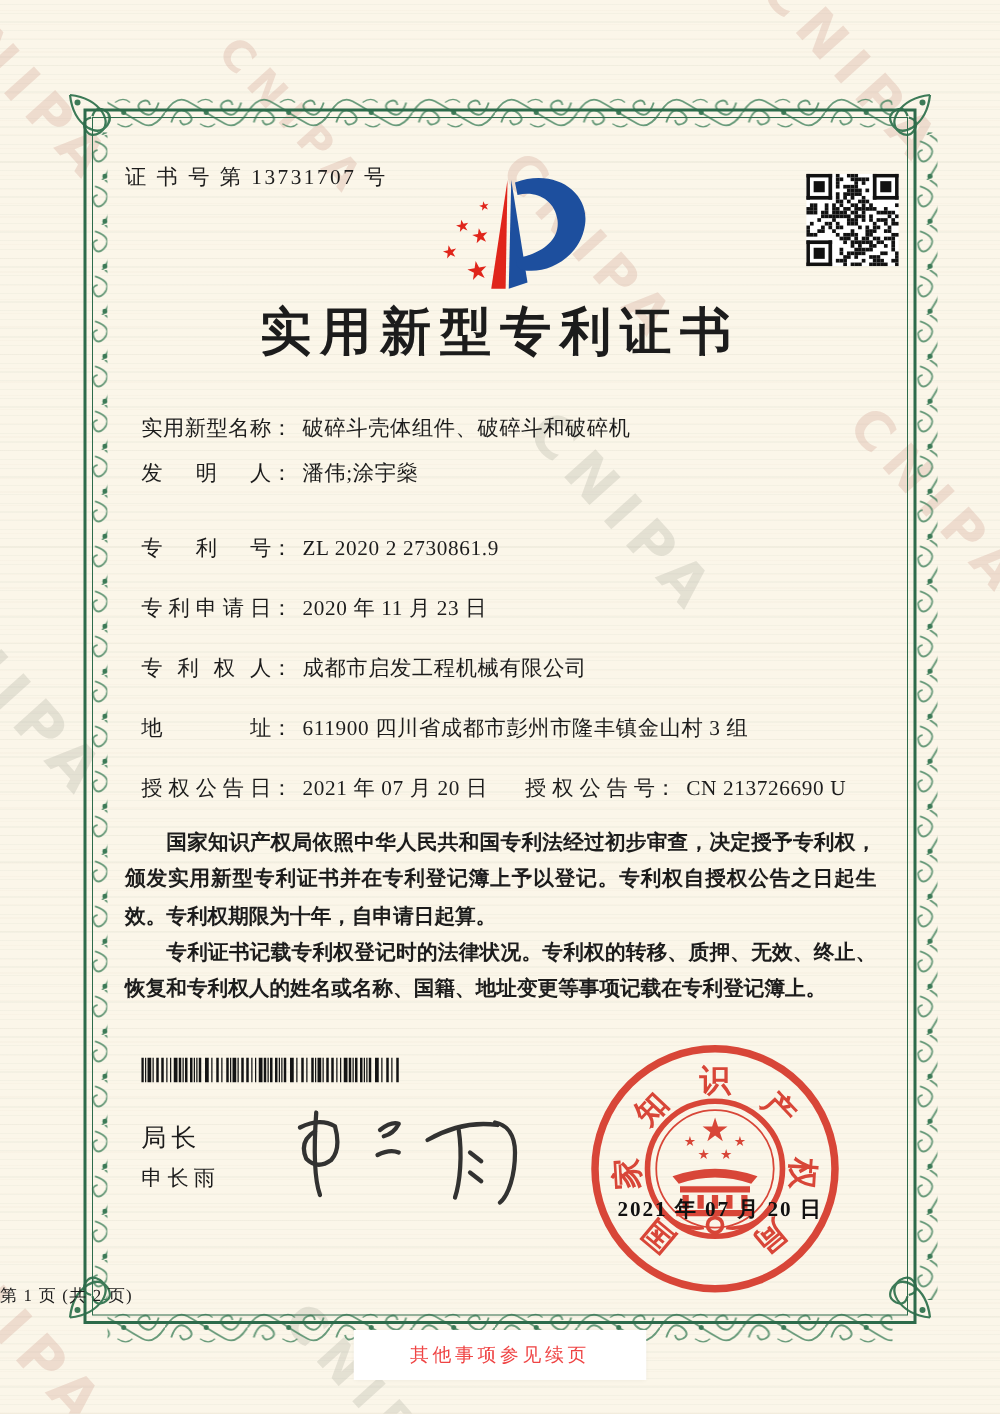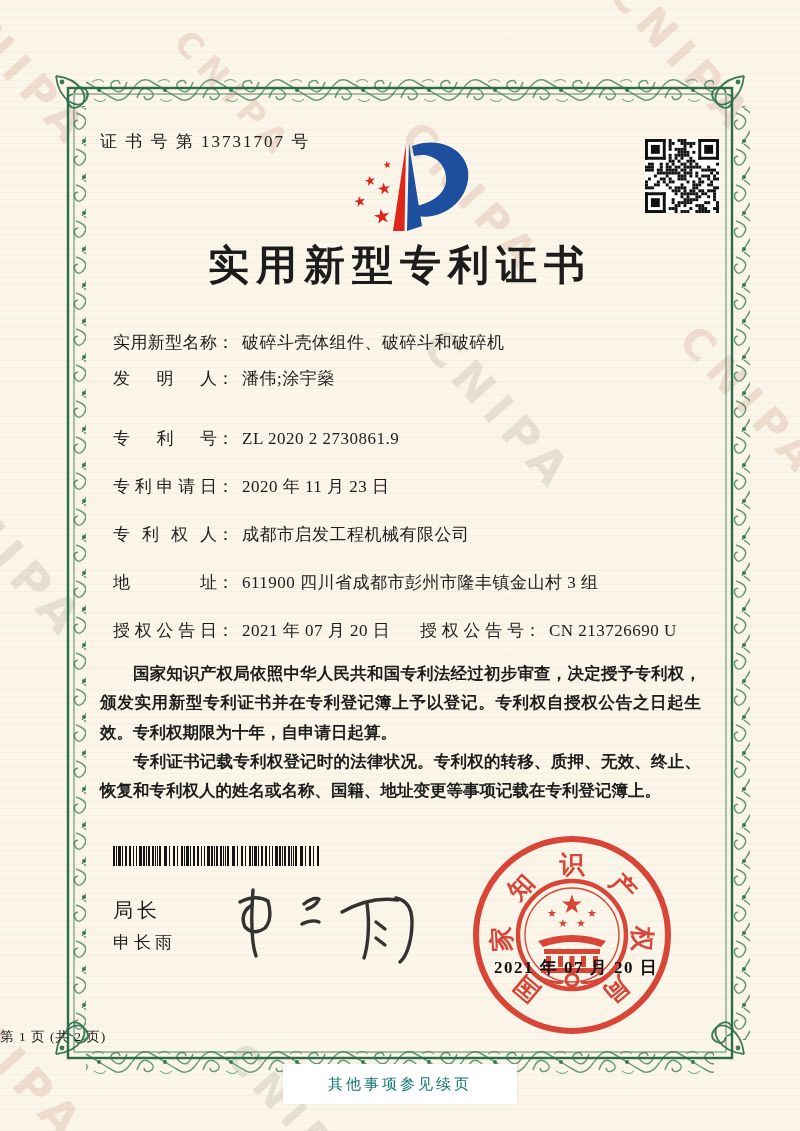--- a/index.html
+++ b/index.html
@@ -28,21 +28,21 @@
   .pair2{position:absolute;left:307px;top:0;}
   .paras{left:100px;top:659px;width:601px;font-size:16.5px;line-height:1.78;
     text-align:justify;font-weight:bold;}
   .paras p{margin:0;text-indent:2em;}
   .sig-title{left:113px;top:897px;font-size:20px;letter-spacing:4px;}
   .sig-name{left:113px;top:931px;font-size:17px;letter-spacing:4px;}
   .pagenum{left:0;top:1028px;width:800px;font-size:13.5px;
     letter-spacing:1px;}
   .strip{left:283px;top:1064px;width:234px;height:40px;background:#ffffff;
     box-shadow:0 0 4px rgba(0,0,0,0.06);display:flex;align-items:center;
-    justify-content:center;font-size:15px;letter-spacing:3px;color:#0f766e;}
+    justify-content:center;font-size:15px;letter-spacing:3px;color:#ef4444;}
   .seal-date{left:494px;top:956px;font-size:17px;letter-spacing:1.5px;color:#111;
     font-weight:600;white-space:nowrap;}
 </style>
 </head>
 <body>
 
 <div class="page">
 
   <div class="wm pink" style="left:-28px;top:-20px;font-size:44px;">CNIPA</div>
   <div class="wm pink" style="left:196px;top:22px;font-size:34px;">CNIPA</div>

